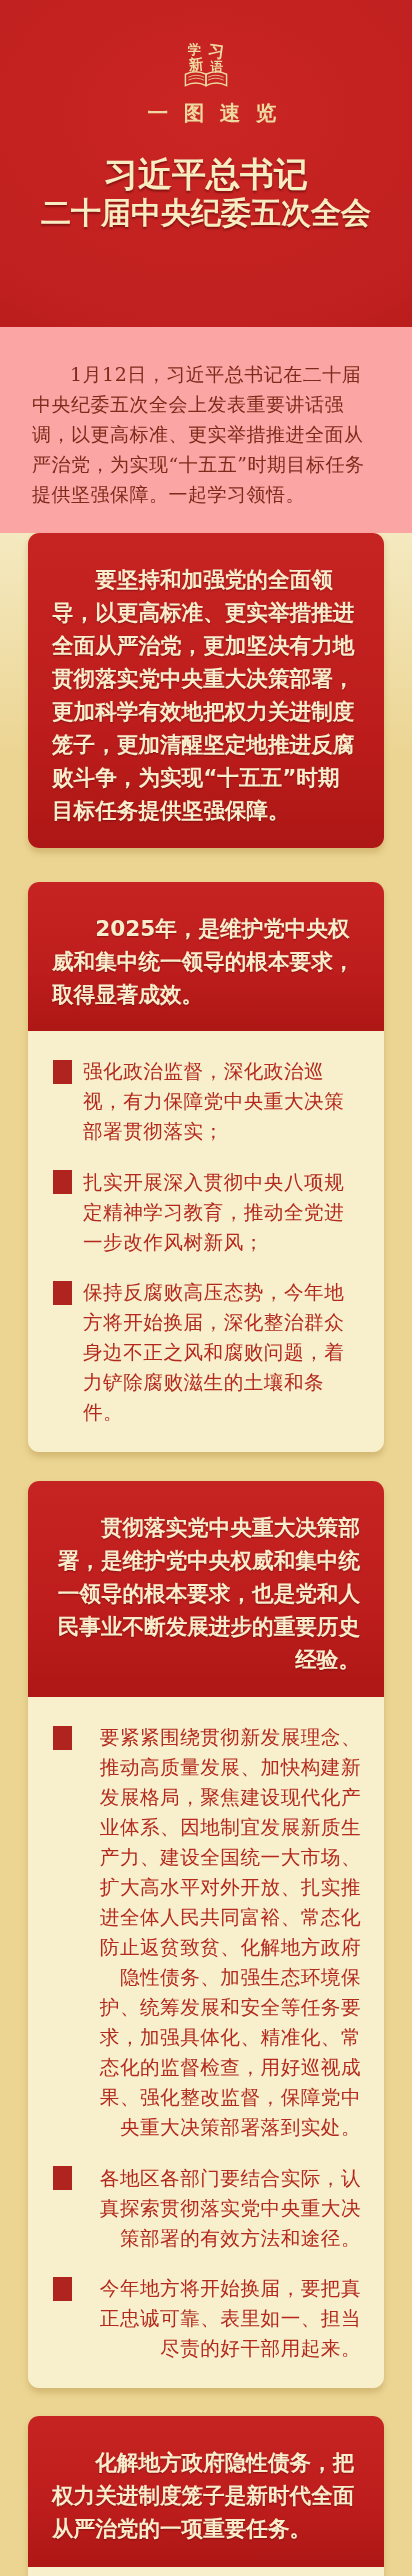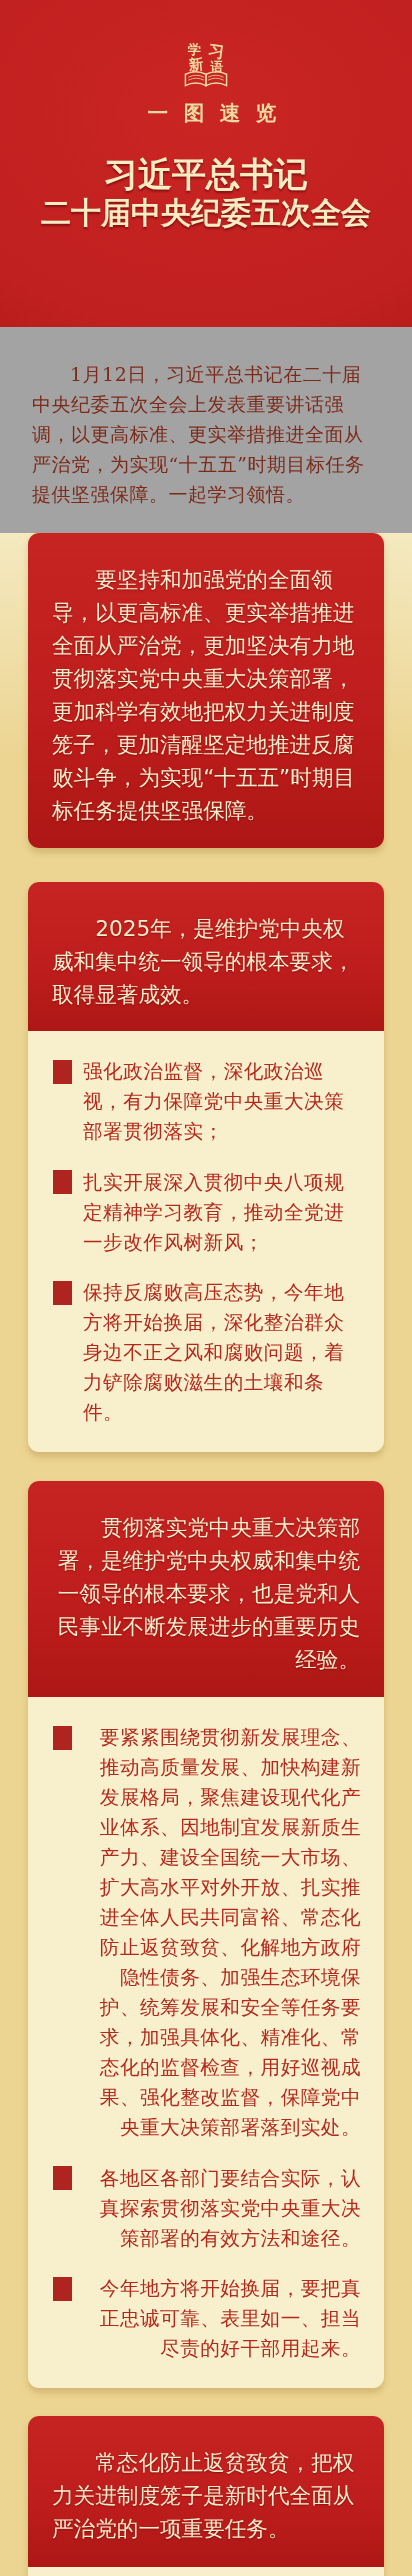--- a/index.html
+++ b/index.html
@@ -44,21 +44,21 @@
     font-weight:700;
     color:#f7ecc2;
     text-shadow:0 1.5px 2.1px rgba(80,5,5,.55);
   }
   .title-1{top:140px;font-size:34px;}
   .title-2{top:181px;font-size:30px;}
   .title-3{top:241px;font-size:34px;}
   
   .intro{
     height:206px;
-    background:#a3a3a3;
+    background:#fca5a5;
     box-sizing:border-box;
     padding:32px 32px 0 32px;
   }
   .intro p{
     margin:0;
     font-size:19px;
     line-height:30px;
     color:#7c2b1a;
     text-indent:2em;
     letter-spacing:0.5px;
@@ -77,21 +77,21 @@
   .quote{
     background:linear-gradient(180deg,#c62423 0%,#bd1d1c 60%,#ad1715 100%);
     border-radius:11.3px 11.3px 0 0;
     box-sizing:border-box;
     padding:30px 24px 20.6px 24px;
   }
   .quote.solo{border-radius:11.3px;}
   .quote p{
     margin:0;
     font-family:"DejaVu Sans","Liberation Sans",sans-serif;
-    font-weight:400;
+    font-weight:700;
     font-size:21.6px;
     line-height:33px;
     color:#f8eecd;
     text-indent:2em;
     text-shadow:0 1px 1.5px rgba(90,8,8,.5);
   }
   .points{
     background:#f8efcc;
     border-radius:0 0 11.3px 11.3px;
     box-sizing:border-box;
@@ -191,20 +191,20 @@
             <p>各地区各部门要结合实际，认真探索贯彻落实党中央重大决策部署的有效方法和途径。</p>
           </div>
           <div class="point">
             <span class="sq"></span>
             <p>今年地方将开始换届，要把真正忠诚可靠、表里如一、担当尽责的好干部用起来。</p>
           </div>
         </div>
       </article>
       <article class="card">
         <div class="quote">
-          <p>常态化防止返贫致贫，把权力关进制度笼子是新时代全面从严治党的一项重要任务。</p>
+          <p>化解地方政府隐性债务，把权力关进制度笼子是新时代全面从严治党的一项重要任务。</p>
         </div>
         <div class="points"></div>
       </article>
     </main>
 
 </div>
 
 
 </body></html>

